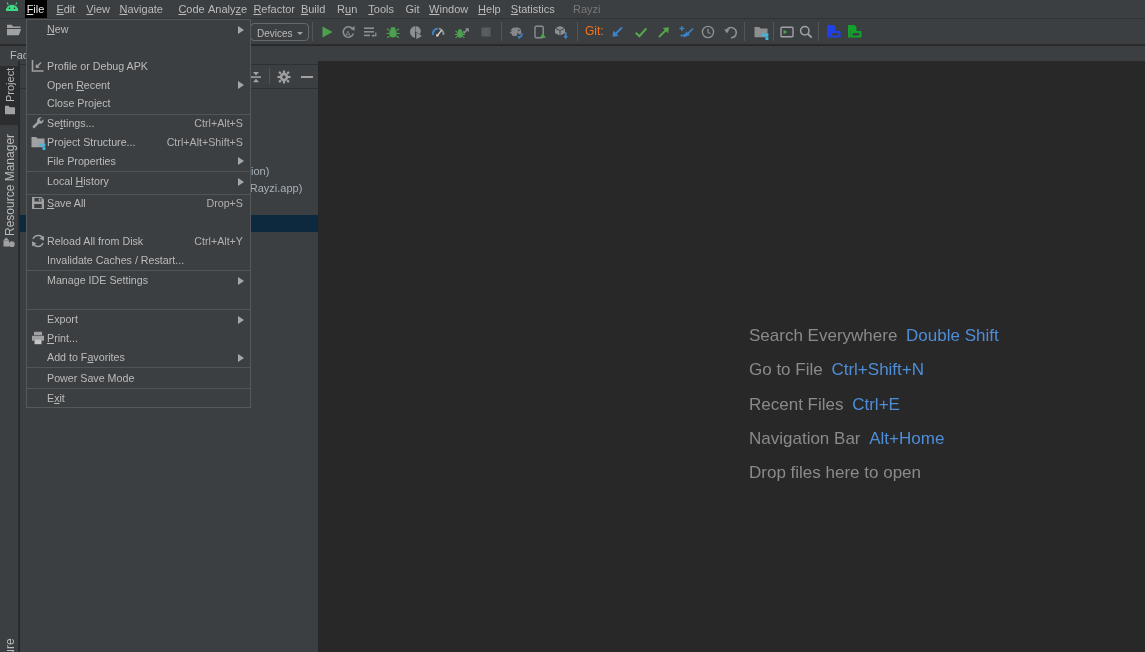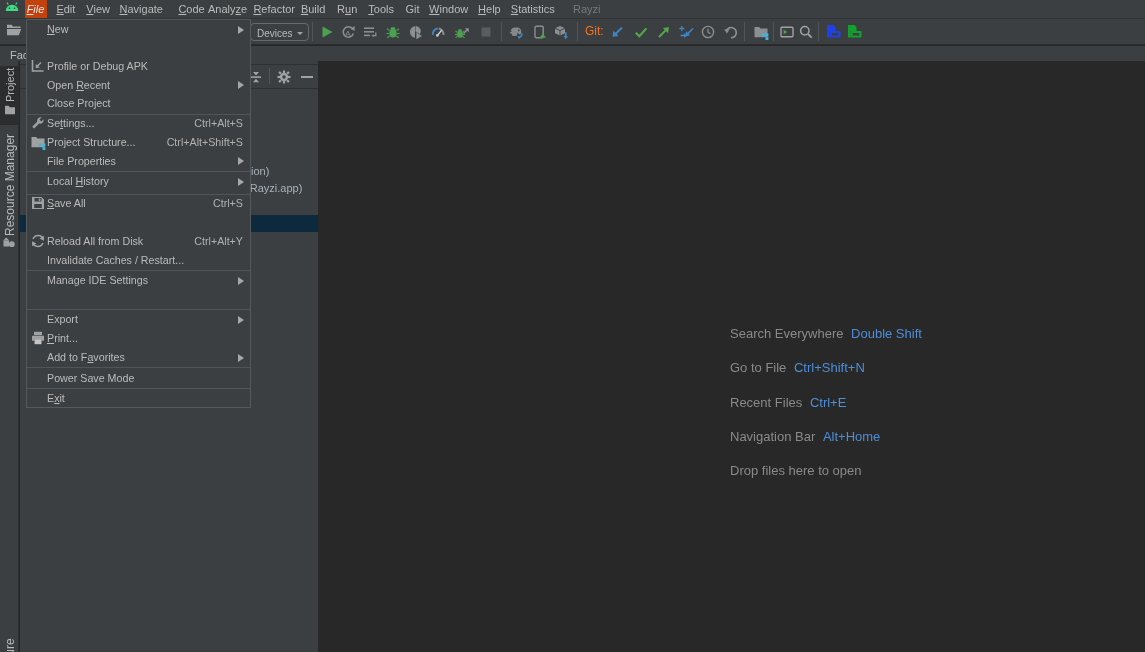--- a/index.html
+++ b/index.html
@@ -3,36 +3,36 @@
 <meta charset="utf-8">
 <style>
   * { margin:0; padding:0; box-sizing:border-box; }
   html,body { width:1145px; height:652px; overflow:hidden; }
   body { font-family:"Liberation Sans", sans-serif; font-size:12px; background:#282828; color:#bbbbbb; }
   #app { position:absolute; left:0; top:0; width:1145px; height:652px; overflow:hidden; }
   .abs { position:absolute; }
   
   #menubar { left:0; top:0; width:1145px; height:18px; background:#3c3f41; }
   #menubar .mi { position:absolute; top:0; height:18px; line-height:18px; color:#bbbbbb; font-size:11px; }
-  #menubar .sel { background:#c2410c; color:#e8e8e8;font-style:italic; }
+  #menubar .sel { background:#000000; color:#e8e8e8; }
   u { text-decoration:underline; text-underline-offset:1px; }
   
   #toolbar { left:0; top:18px; width:1145px; height:27px; background:#3c3f41; border-bottom:1px solid #2a2c2e; }
   .tsep { position:absolute; top:4px; width:1px; height:19px; background:#515557; }
   .ticon { position:absolute; top:6px; width:16px; height:16px; }
   
   #navbar { left:0; top:46px; width:1145px; height:15px; background:#3c3f41; z-index:5; }
   
   #stripe { left:0; top:46px; width:19px; height:606px; background:#3c3f41; border-right:1px solid #2a2c2e; }
   .vtext { position:absolute; transform:rotate(-90deg); transform-origin:0 0; white-space:nowrap; color:#bbbbbb; font-size:12px; }
   
   #panel { left:20px; top:61px; width:298px; height:591px; background:#3c3f41; }
   
   #editor { left:318px; top:61px; width:827px; height:591px; background:#282828; }
-  .hintline { position:absolute; left:412px; font-size:13px; color:#8a8a8a; white-space:nowrap; }
+  .hintline { position:absolute; left:431px; font-size:17px; color:#8a8a8a; white-space:nowrap; }
   .hintline b { color:#4e8dd8; font-weight:normal; margin-left:4px; }
   
   #popup { left:26px; top:19px; width:225px; height:389px; background:#3c3f41; border:1px solid #56595b; z-index:50; }
   .mrow { position:absolute; left:0px; width:223px; height:19px; line-height:19px; color:#bbbbbb; font-size:10.7px; }
   .mrow .lbl { position:absolute; left:20px; }
   .mrow .sc { position:absolute; right:7px; color:#b0b0b0; }
   .mrow .arr { position:absolute; right:6px; top:5.5px; width:0; height:0; border-left:6px solid #a5a7a9; border-top:4px solid transparent; border-bottom:4px solid transparent; }
   .mrow .ic { position:absolute; left:3px; top:1px; width:16px; height:16px; }
   .mrow.hl { background:#4b6eaf; color:#ffffff; }
   .msep { position:absolute; left:0px; width:223px; height:1px; background:#515557; }
@@ -301,21 +301,21 @@
         <span class="lbl">Local <u>H</u>istory</span>
         <span class="arr"></span>
       </div>
     <div class="msep" style="top:173.5px;"></div>
     <div class="mrow" style="top:174px;">
         <svg class="ic" viewBox="0 0 16 16">
           <path fill="#9fa1a3" d="M2 2h9.5L14 4.5V14H2zm2.5 1v3.5h7V3zm-0.3 10h7.6V9H4.2z"></path>
           <rect x="8.8" y="3.6" width="1.6" height="2.3" fill="#9fa1a3"></rect>
         </svg>
         <span class="lbl"><u>S</u>ave All</span>
-        <span class="sc">Ctrl+S</span>
+        <span class="sc">Drop+S</span>
       </div>
     <div class="mrow" style="top:211.6px;">
         <svg class="ic" viewBox="0 0 16 16">
           <path d="M13.5 6.5A5.6 5.6 0 0 0 3 6" fill="none" stroke="#9fa1a3" stroke-width="1.5"></path>
           <polygon points="13.9,2.8 13.9,7.8 9.5,5.4" fill="#9fa1a3"></polygon>
           <path d="M2.5 9.5A5.6 5.6 0 0 0 13 10" fill="none" stroke="#9fa1a3" stroke-width="1.5"></path>
           <polygon points="2.1,13.2 2.1,8.2 6.5,10.6" fill="#9fa1a3"></polygon>
         </svg>
         <span class="lbl">Reload All from Disk</span>
         <span class="sc">Ctrl+Alt+Y</span>

